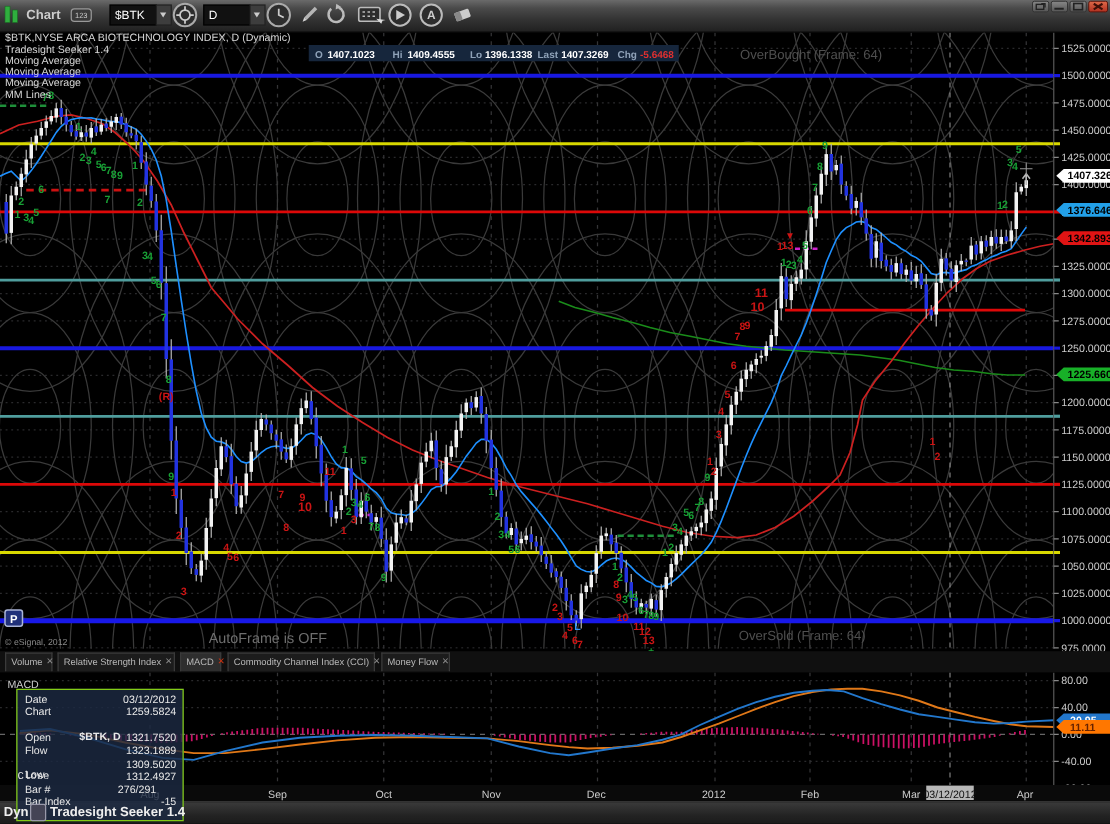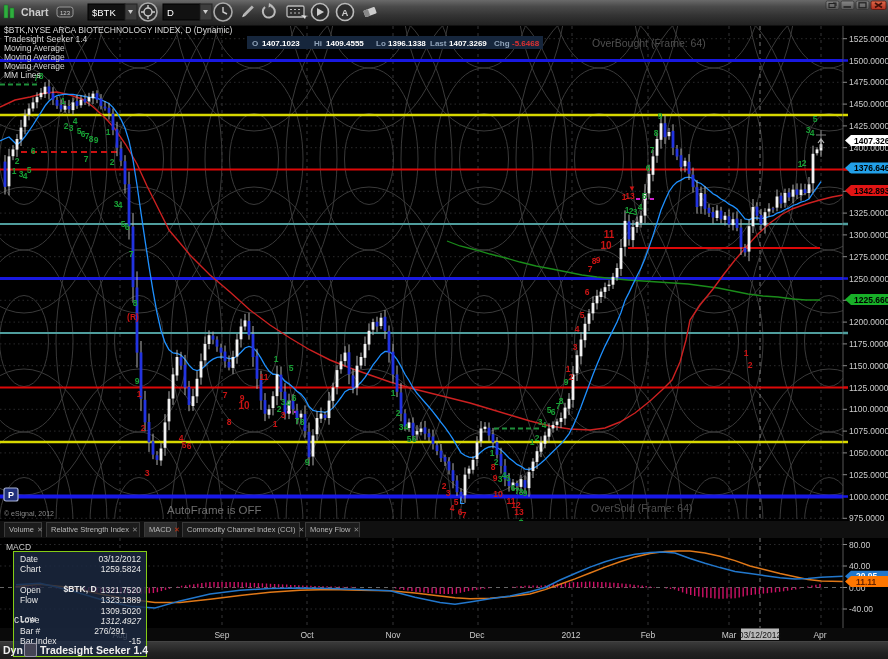--- a/index.html
+++ b/index.html
@@ -1123,17 +1123,17 @@
     <div style="position:absolute;left:6px;top:12.3px;">Chart</div>
     <div style="position:absolute;right:5px;top:12.3px;">1259.5824</div>
     <div style="position:absolute;left:0;top:31.6px;width:100%;text-align:center;font-weight:bold;">$BTK, D</div>
     <div style="position:absolute;left:6px;top:32.900000000000006px;">Open</div>
     <div style="position:absolute;right:5px;top:32.900000000000006px;text-align:right;">1321.7520</div>
     <div style="position:absolute;left:6px;top:43.2px;">Flow</div>
     <div style="position:absolute;right:5px;top:43.2px;margin-left:32px;">1323.1889</div>
     <div style="position:absolute;left:6px;top:62px;">Low</div>
     <div style="position:absolute;right:5px;top:53.5px;">1309.5020</div>
     <div style="position:absolute;left:0;top:63.8px;font-family:Liberation Mono, monospace;">Close</div>
-    <div style="position:absolute;right:5px;top:63.8px;font-style:italic;">1312.4927</div>
+    <div style="position:absolute;right:5px;top:63.8px;">1312.4927</div>
     <div style="position:absolute;left:6px;top:74.1px;">Bar #</div>
     <div style="position:absolute;right:21px;top:74.1px;">276/291</div>
     <div style="position:absolute;left:6px;top:84.39999999999999px;">Bar Index</div>
     <div style="position:absolute;right:5px;top:84.39999999999999px;">-15</div>
   </div>
 </body></html>

